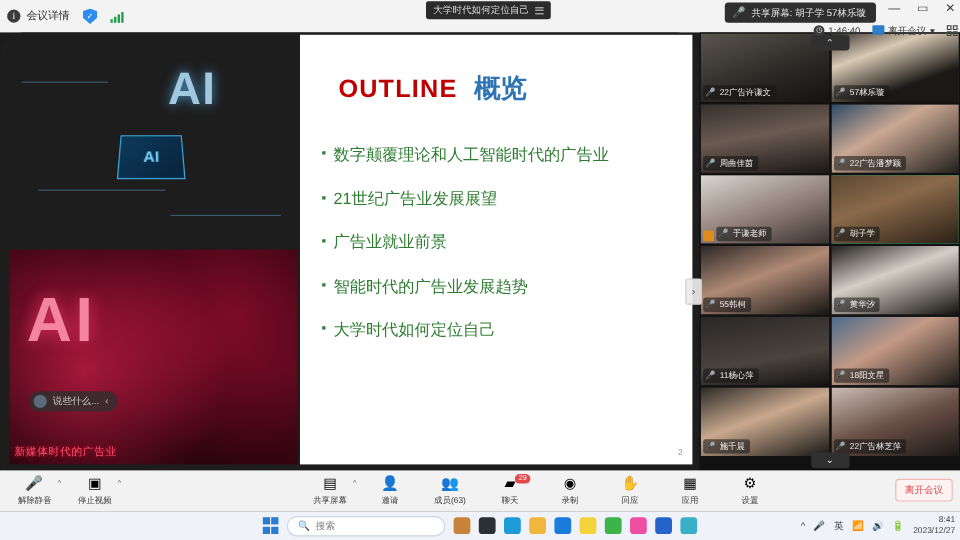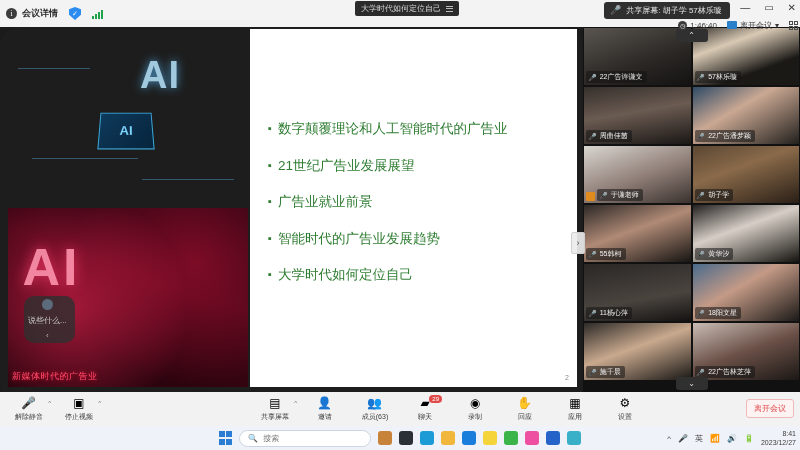--- a/index.html
+++ b/index.html
@@ -16,21 +16,21 @@
     position: absolute; left: 0; top: 0; width: 800px; height: 27px;
     background: #f3f3f3; display: flex; align-items: center;
   }
   .tb-left { display: flex; align-items: center; gap: 5px; padding-left: 6px; }
   .tb-info {
     width: 11px; height: 11px; border-radius: 50%;
     background: #3c3c3c; color: #fff; font-size: 8px;
     display: flex; align-items: center; justify-content: center;
     font-family: "Liberation Serif", serif;
   }
-  .tb-label { font-size: 9px; color: #2d2d2d; font-weight: bold; }
+  .tb-label { font-size: 9px; color: #2d2d2d; }
   .tb-shield {
     width: 12px; height: 13px; background: #2d8cf0;
     clip-path: polygon(50% 0, 100% 18%, 100% 60%, 50% 100%, 0 60%, 0 18%);
     display: flex; align-items: center; justify-content: center;
     color: #fff; font-size: 7px; margin-left: 6px;
   }
   .tb-signal { display: flex; align-items: flex-end; gap: 1px; margin-left: 6px; height: 10px; }
   .tb-signal i { width: 2px; background: #23a24d; display: block; }
   .tb-signal i:nth-child(1){height:3px}
   .tb-signal i:nth-child(2){height:5px}
@@ -120,21 +120,21 @@
     font-size: 52px; font-weight: bold; letter-spacing: 3px;
     text-shadow: 0 0 14px rgba(255,60,110,.9);
   }
   .photo-bot .redtext {
     position:absolute; left: 4px; bottom: 4px; color:#ff4d6a;
     font-size: 9px; letter-spacing: .5px; text-shadow: 0 0 4px rgba(255,0,50,.8);
   }
   .chatbubble {
     position:absolute; left: 16px; bottom: 44px;
     background: rgba(48,48,48,.82); border-radius: 10px;
-    display:flex; align-items:center; gap:5px; padding: 3px 8px 3px 4px; flex-direction: column;
+    display:flex; align-items:center; gap:5px; padding: 3px 8px 3px 4px;
   }
   .cb-avatar { width:11px;height:11px;border-radius:50%;background:#5b6b7c; }
   .cb-text { font-size: 8px; color: #cfcfcf; }
   .cb-caret { font-size: 8px; color: #bdbdbd; }
 
   .slide {
     position: absolute; left: 250px; top: 2px; width: 327px; height: 358px;
     background: #ffffff;
   }
   .slide-title {
@@ -319,20 +319,24 @@
         <div class="redtext">新媒体时代的广告业</div>
       </div>
       <div class="chatbubble">
         <span class="cb-avatar"></span>
         <span class="cb-text">说些什么...</span>
         <span class="cb-caret">‹</span>
       </div>
     </div>
 
     <div class="slide">
+      <div class="slide-title">
+        <span class="st-en" id="title-en" style="color: rgb(192, 0, 0);">OUTLINE</span>
+        <span class="st-cn" id="title-cn" style="color: rgb(46, 116, 181);">概览</span>
+      </div>
       <div class="bullets" id="bullets">
           <div class="bullet" style="color: rgb(47, 125, 50);">
             <span class="dot">▪</span>
             <span>数字颠覆理论和人工智能时代的广告业</span>
           </div>
           <div class="bullet" style="color: rgb(47, 125, 50);">
             <span class="dot">▪</span>
             <span>21世纪广告业发展展望</span>
           </div>
           <div class="bullet" style="color: rgb(47, 125, 50);">

